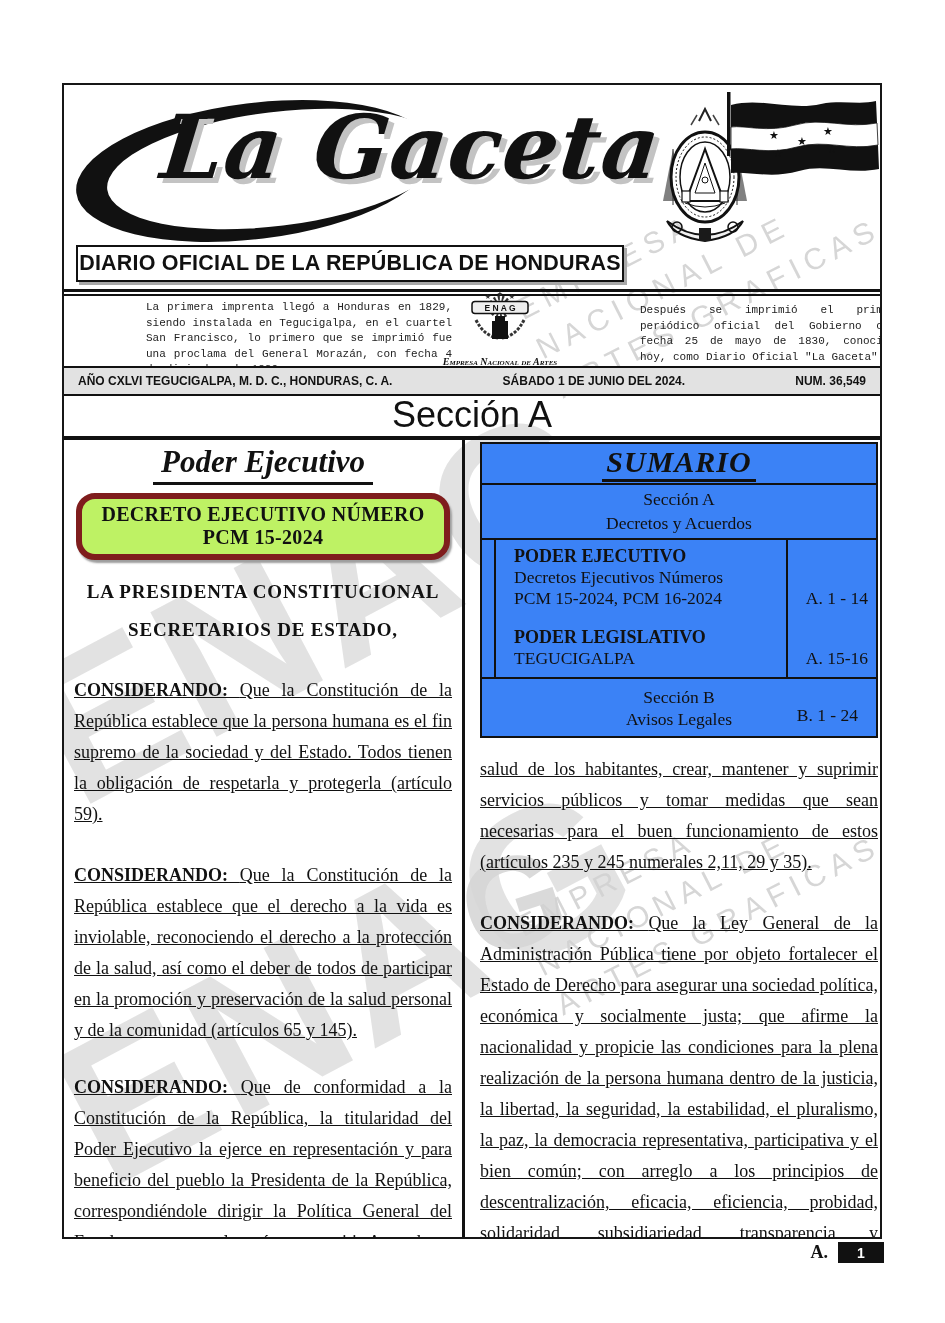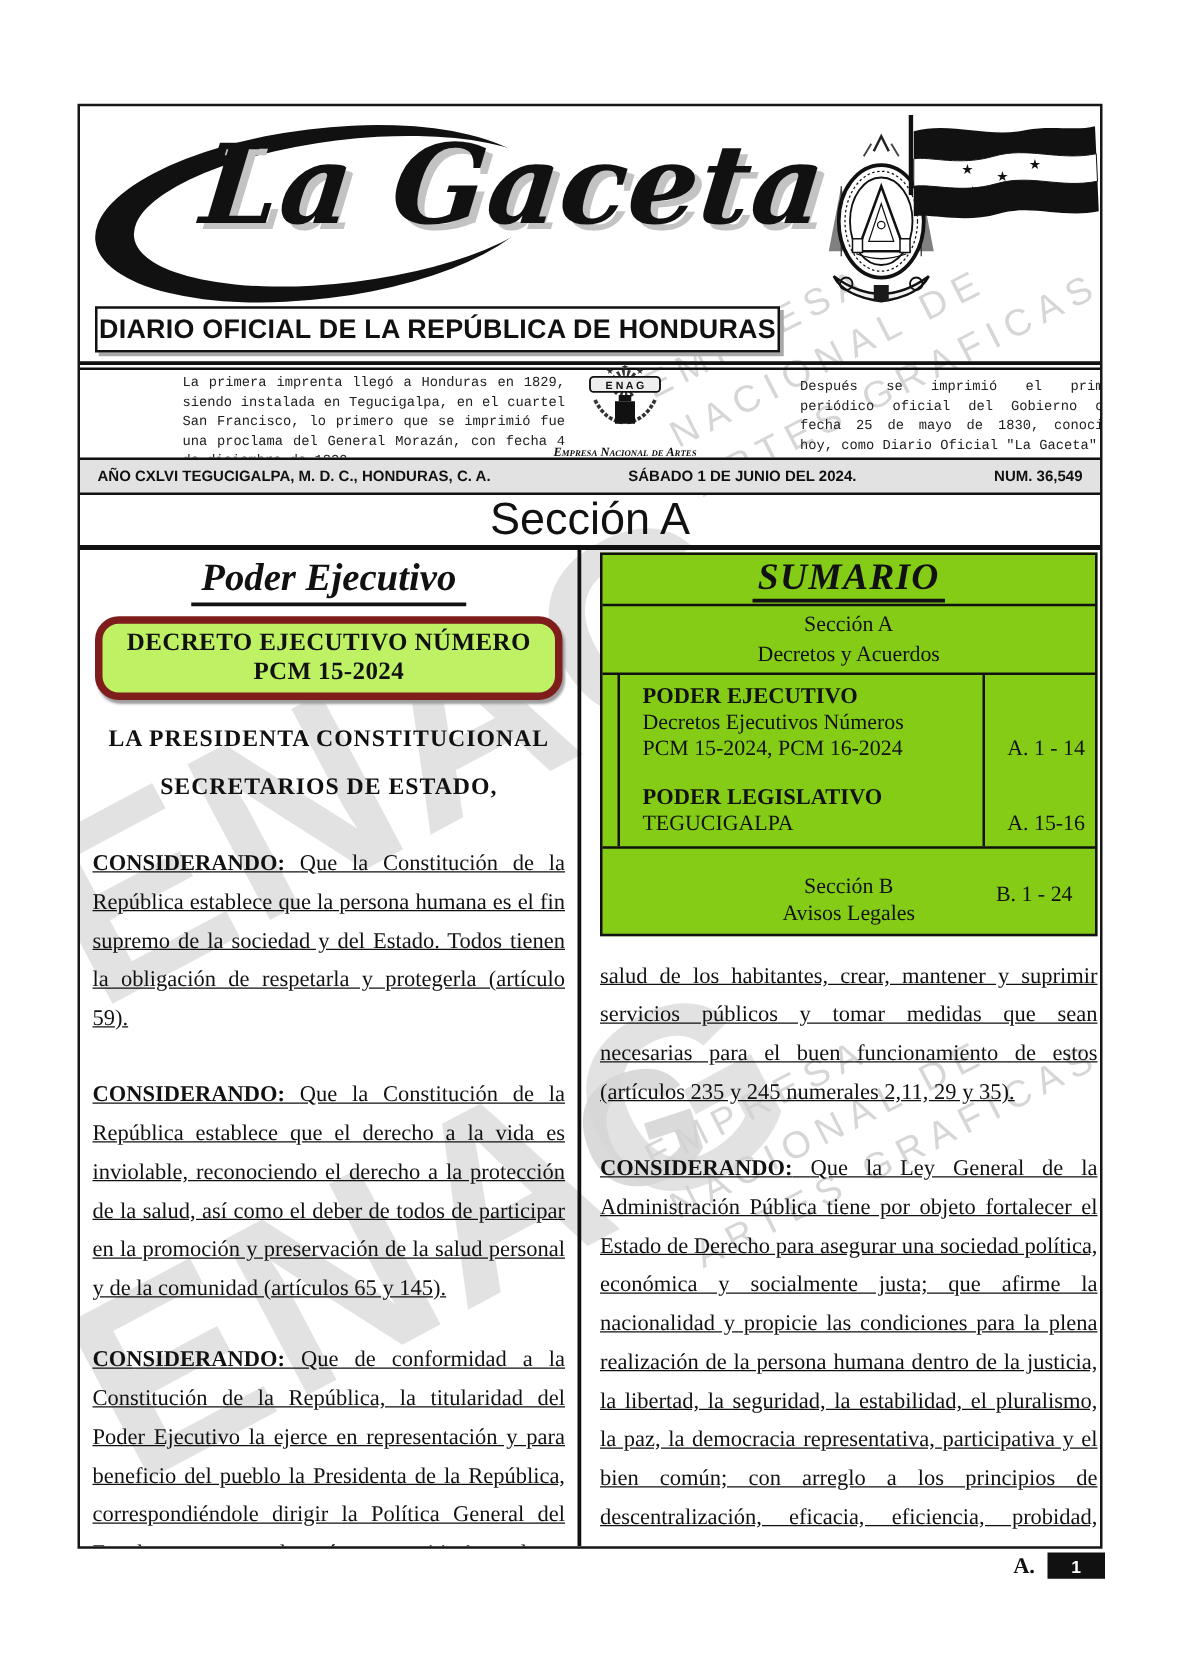--- a/index.html
+++ b/index.html
@@ -91,37 +91,37 @@
     padding:4px 0 5px; letter-spacing:0.3px;
   }
   .issuer { margin-top:13px; text-align:center; font-weight:bold;
             font-size:19px; line-height:38px; letter-spacing:0.8px; }
 
   .body-par { text-align:justify; font-size:18px; line-height:31px; margin:0;text-decoration:underline; }
   .mtl1 { margin-top:26px; } .mtl2 { margin-top:30px; } .mtl3 { margin-top:26px; }
   .mtr1 { margin-top:16px; } .mtr2 { margin-top:30px; }
 
   
-  .sumario { border:2.5px solid #111; background:#84cc16; }
+  .sumario { border:2.5px solid #111; background:#3b82f6; }
   .sum-title { border-bottom:2.5px solid #111; text-align:center;
                padding:1px 0 4px; font-size:30px; font-weight:bold;
                font-style:italic; letter-spacing:1px; }
   .sum-title span { border-bottom:3.5px solid #111; padding:0 4px 1px; }
   .sum-seca { border-bottom:2.5px solid #111; text-align:center;
               font-size:17.5px; line-height:24px; padding:2px 0 3px; }
   .sum-entries { position:relative; padding:6px 96px 8px 32px; }
   .vl { position:absolute; top:0; bottom:0; width:0; border-left:2.5px solid #111; }
   .vl-left { left:12px; } .vl-right { right:88px; }
   .entry-h { font-weight:bold; font-size:18px; line-height:21px; }
   .entry-line { font-size:17.5px; line-height:21px; }
   .entry2 { margin-top:18px; }
   .pg { position:absolute; right:8px; font-size:17.5px; }
   .pg1 { top:48px; } .pg2 { top:108px; }
   .sum-secb { border-top:2.5px solid #111; position:relative; text-align:center;
-              font-size:17.5px; line-height:22px; padding:18px 0 6px; }
+              font-size:17.5px; line-height:22px; padding:7px 0 6px; }
   .pgb { position:absolute; right:18px; top:25px; font-size:17.5px; }
 
   
   .footer-row { position:absolute; left:62px; top:1242px; width:822px;
     display:flex; justify-content:flex-end; align-items:center; gap:10px; z-index:3; }
   .f-letter { font-weight:bold; font-size:18px; }
   .f-box { width:46px; height:21px; background:#111; color:#fff;
     display:flex; align-items:center; justify-content:center;
     font-family:"Liberation Sans", sans-serif; font-weight:bold; font-size:14px; }
 </style>

